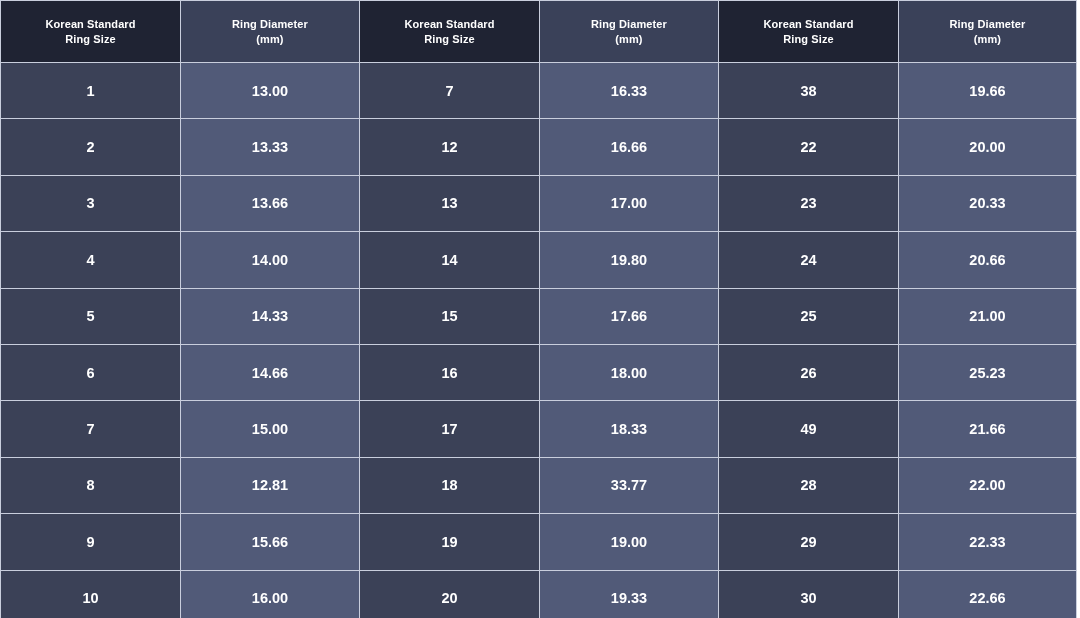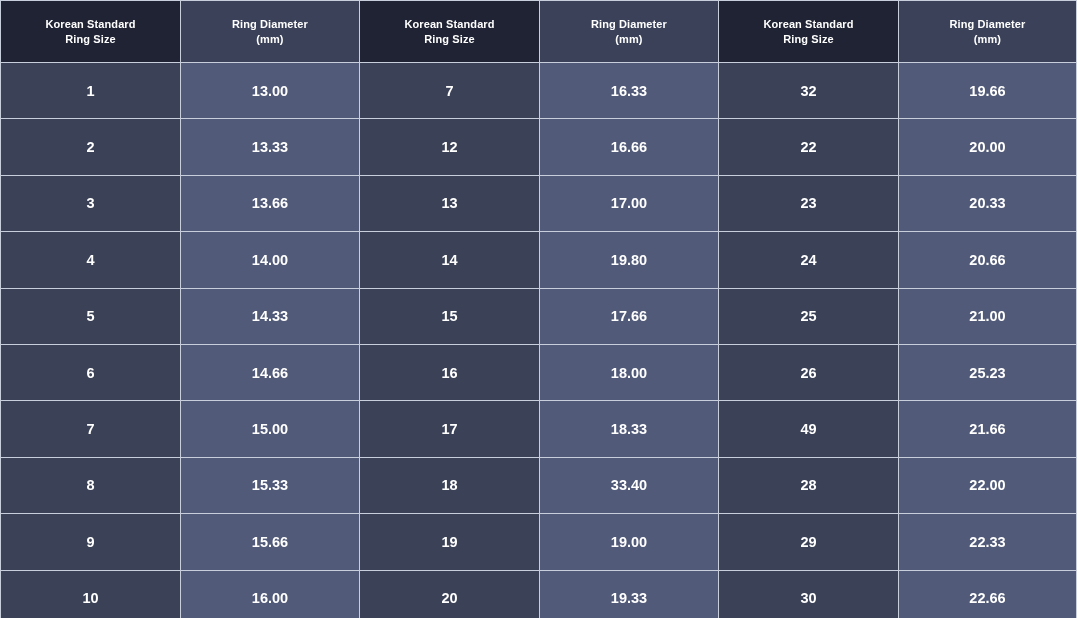--- a/index.html
+++ b/index.html
@@ -110,21 +110,21 @@
             <span class="hdr-line">(mm)</span>
           </th>
         </tr>
     </thead>
     <tbody>
         <tr>
           <td class="d-size">1</td>
           <td class="d-diam">13.00</td>
           <td class="d-size">7</td>
           <td class="d-diam">16.33</td>
-          <td class="d-size">32</td>
+          <td class="d-size">38</td>
           <td class="d-diam">19.66</td>
         </tr>
         <tr>
           <td class="d-size">2</td>
           <td class="d-diam">13.33</td>
           <td class="d-size">12</td>
           <td class="d-diam">16.66</td>
           <td class="d-size">22</td>
           <td class="d-diam">20.00</td>
         </tr>
@@ -163,23 +163,23 @@
         <tr>
           <td class="d-size">7</td>
           <td class="d-diam">15.00</td>
           <td class="d-size">17</td>
           <td class="d-diam">18.33</td>
           <td class="d-size">49</td>
           <td class="d-diam">21.66</td>
         </tr>
         <tr>
           <td class="d-size">8</td>
-          <td class="d-diam">15.33</td>
+          <td class="d-diam">12.81</td>
           <td class="d-size">18</td>
-          <td class="d-diam">33.40</td>
+          <td class="d-diam">33.77</td>
           <td class="d-size">28</td>
           <td class="d-diam">22.00</td>
         </tr>
         <tr>
           <td class="d-size">9</td>
           <td class="d-diam">15.66</td>
           <td class="d-size">19</td>
           <td class="d-diam">19.00</td>
           <td class="d-size">29</td>
           <td class="d-diam">22.33</td>

